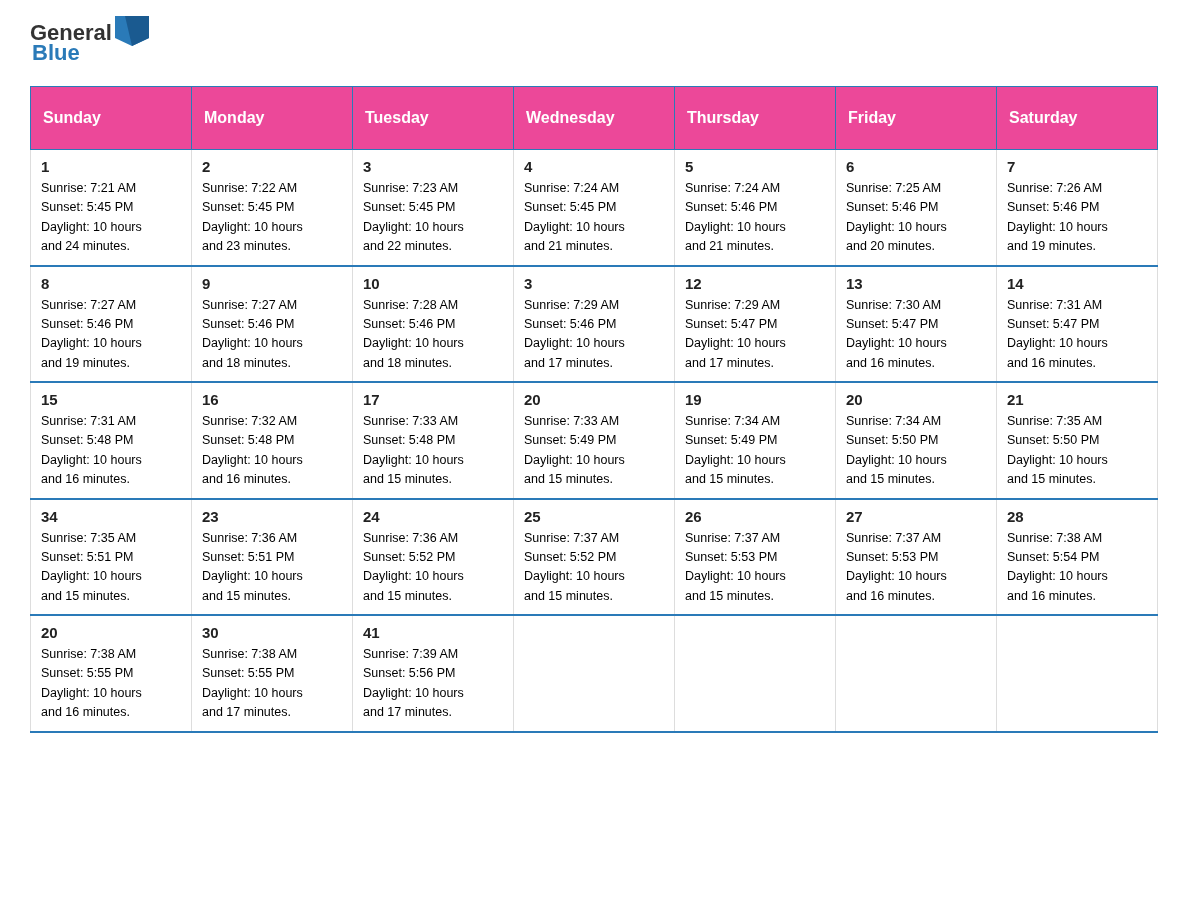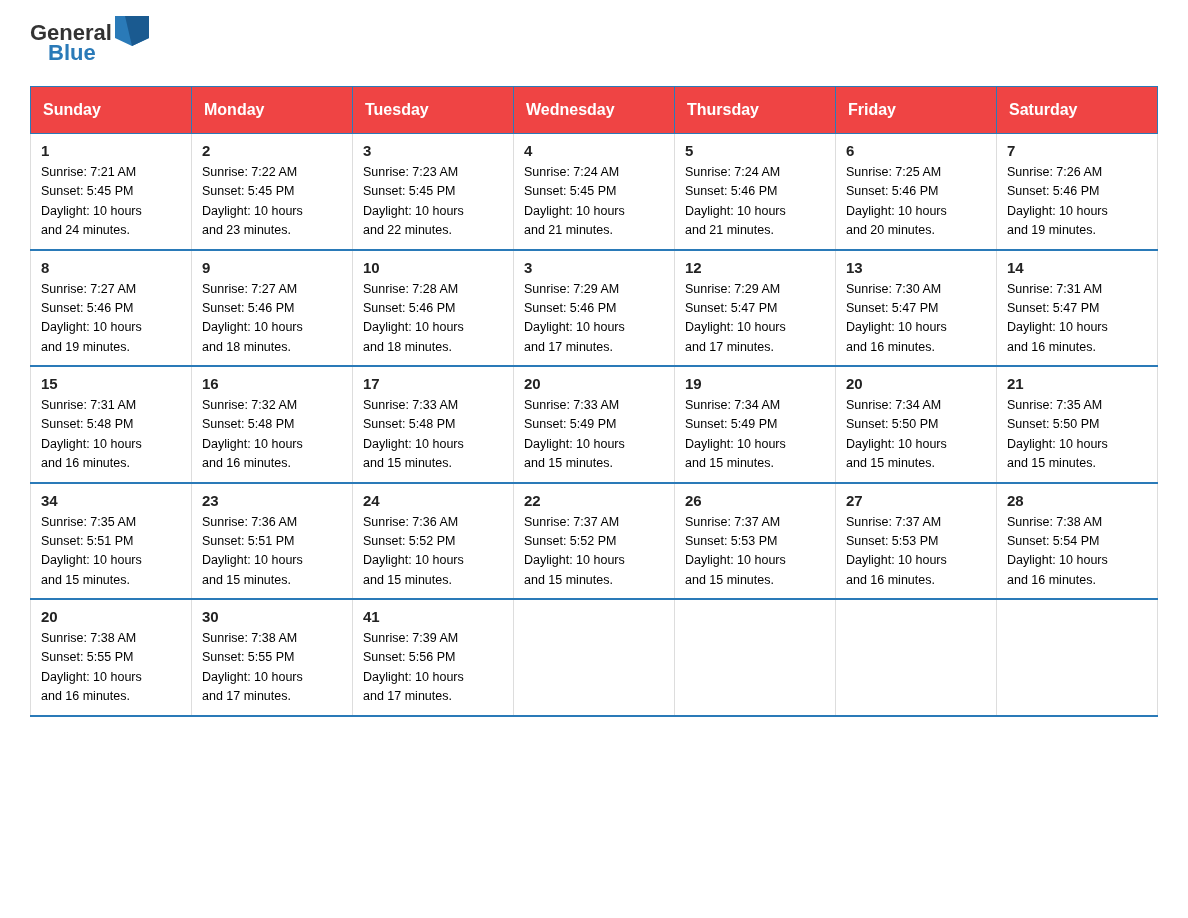--- a/index.html
+++ b/index.html
@@ -39,25 +39,25 @@
       font-size: 22px;
       color: #444;
       margin-top: 4px;
     }
     .calendar-table {
       width: 100%;
       border-collapse: collapse;
       border: 1px solid #ccc;
     }
     .calendar-table thead tr th {
-      background-color: #ef4444;
+      background-color: #ec4899;
       color: #fff;
       font-size: 16px;
       font-weight: bold;
-      padding: 14px 12px;
+      padding: 22px 12px;
       text-align: left;
       border: 1px solid #2a7ab8;
     }
     .calendar-table tbody tr td {
       vertical-align: top;
       padding: 8px 10px;
       border: 1px solid #ddd;
       font-size: 13px;
       color: #333;
       width: 14.28%;
@@ -88,21 +88,21 @@
 <div class="header">
   <div class="logo">
     <div style="display:flex; flex-direction:column; align-items:flex-start;">
       <div style="display:flex; align-items:center;">
         <span class="logo-text">General</span>
         <svg width="34" height="30" viewBox="0 0 34 30" style="margin-left:3px; margin-top:-4px;">
           <polygon points="0,0 34,0 34,22 17,30 0,22" fill="#2a7ab8"></polygon>
           <polygon points="10,0 34,0 34,22 17,30" fill="#1a5a90"></polygon>
         </svg>
       </div>
-      <span class="logo-text" style="color:#2a7ab8; margin-top:-6px; margin-left:18px; font-size:22px;">Blue</span>
+      <span class="logo-text" style="color:#2a7ab8; margin-top:-6px; margin-left:2px; font-size:22px;">Blue</span>
     </div>
   </div>
   <div class="title-block">
     <div class="calendar-title"></div>
     <div class="calendar-subtitle"></div>
   </div>
 </div>
 
 <table class="calendar-table">
   <thead>
@@ -334,21 +334,21 @@
         <td>
         <span class="day-number">24</span>
         <div class="day-info">
           Sunrise: 7:36 AM<br>
           Sunset: 5:52 PM<br>
           Daylight: 10 hours<br>
           and 15 minutes.
         </div>
       </td>
         <td>
-        <span class="day-number">22</span>
+        <span class="day-number">25</span>
         <div class="day-info">
           Sunrise: 7:37 AM<br>
           Sunset: 5:52 PM<br>
           Daylight: 10 hours<br>
           and 15 minutes.
         </div>
       </td>
         <td>
         <span class="day-number">26</span>
         <div class="day-info">

